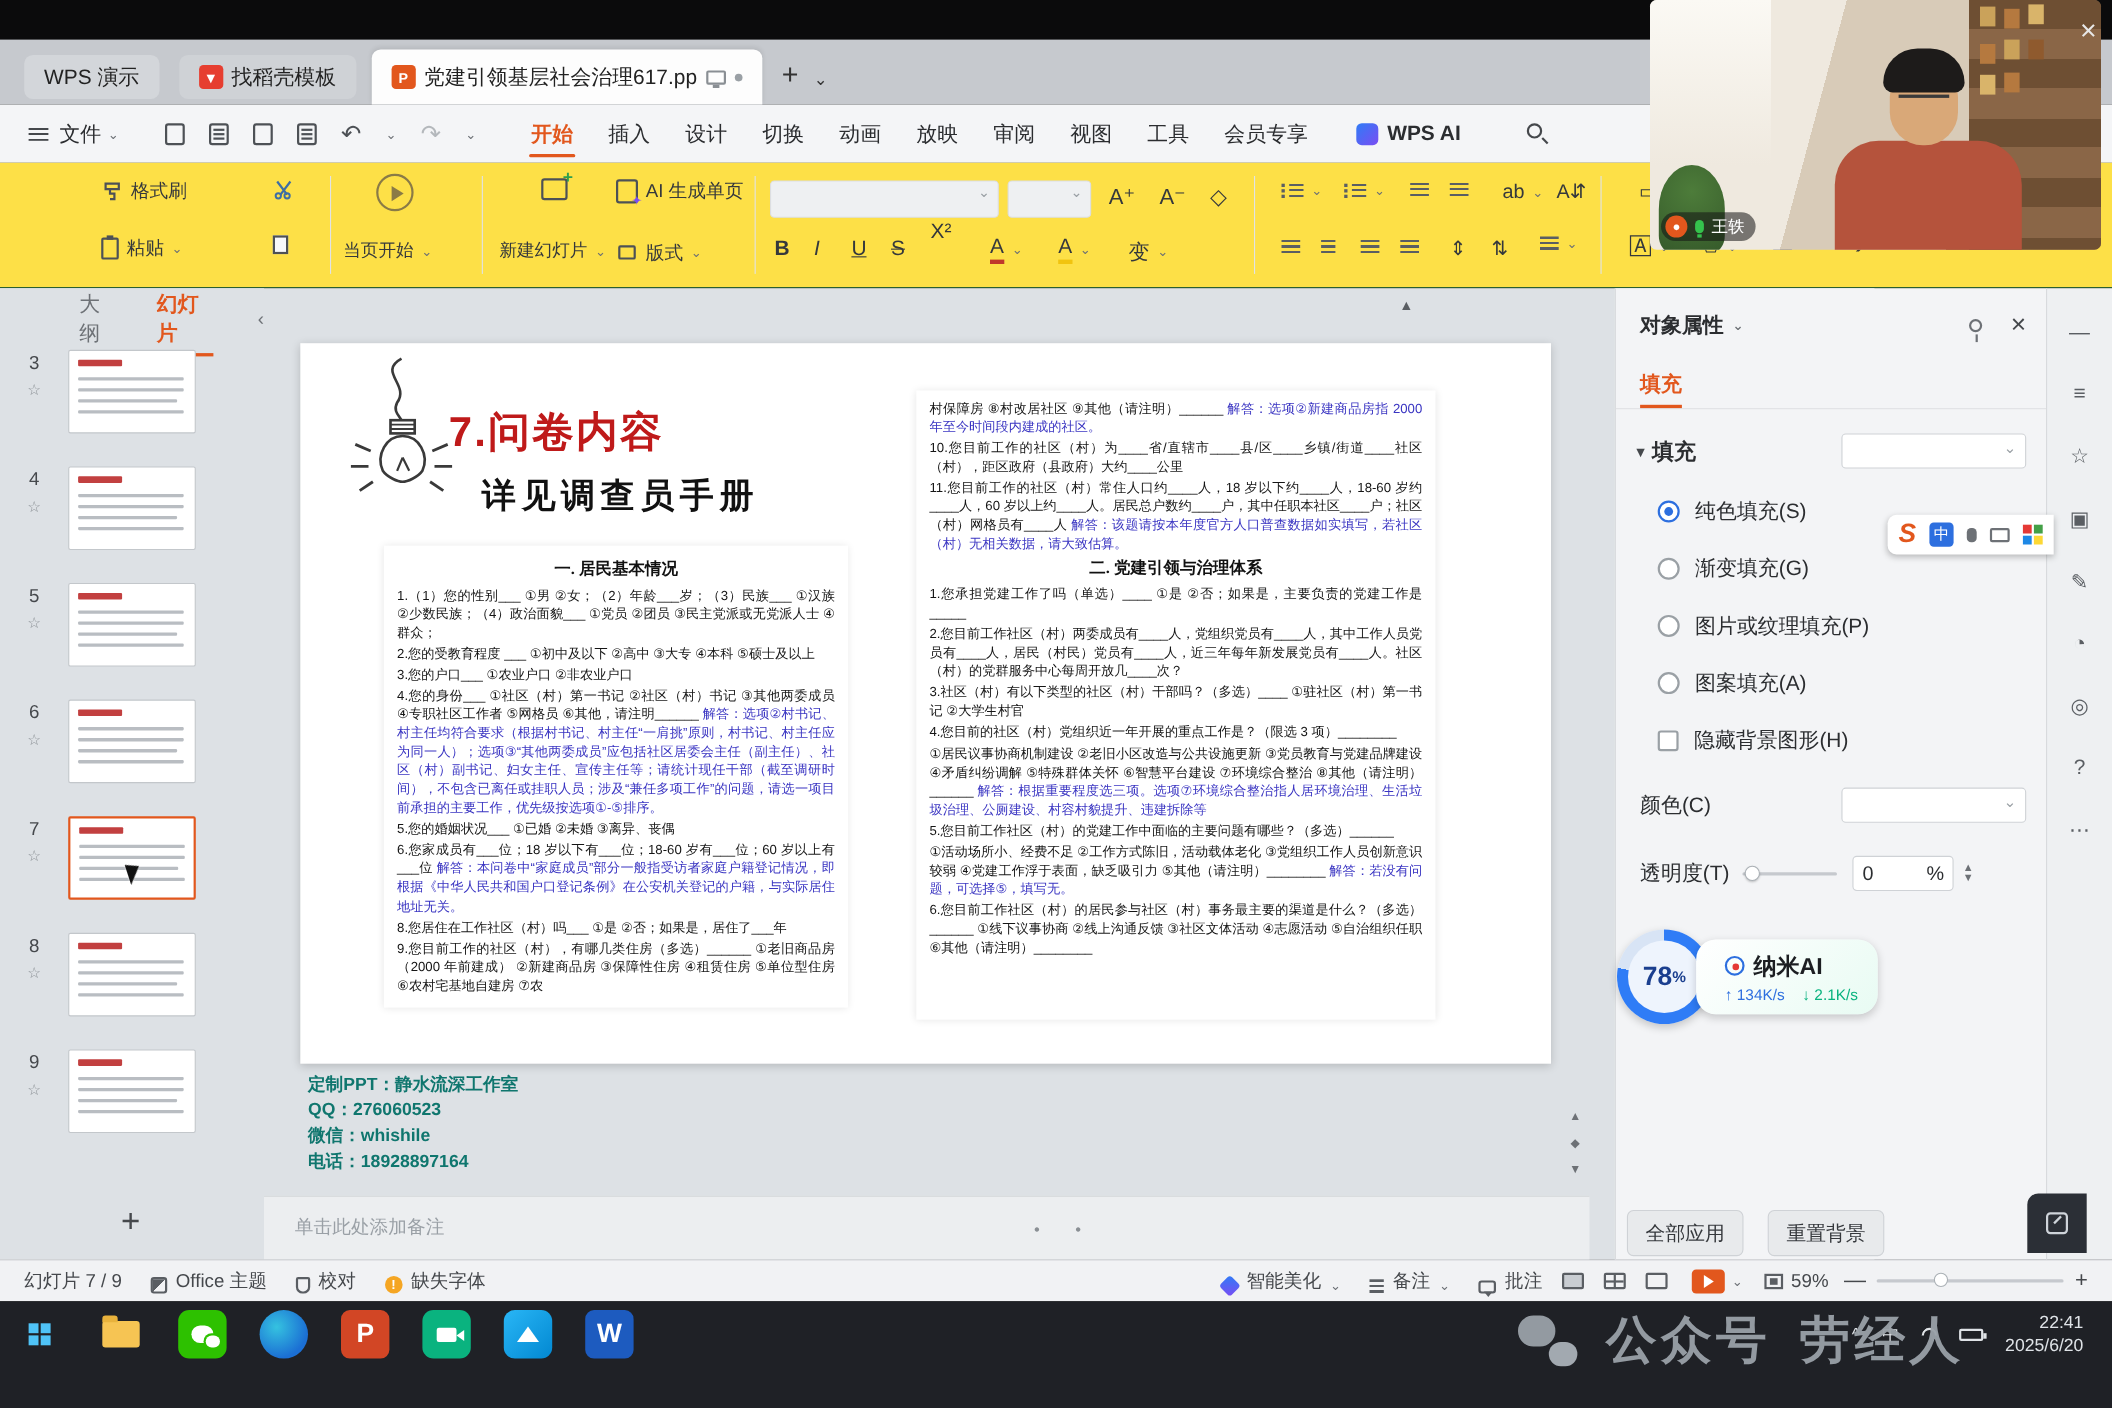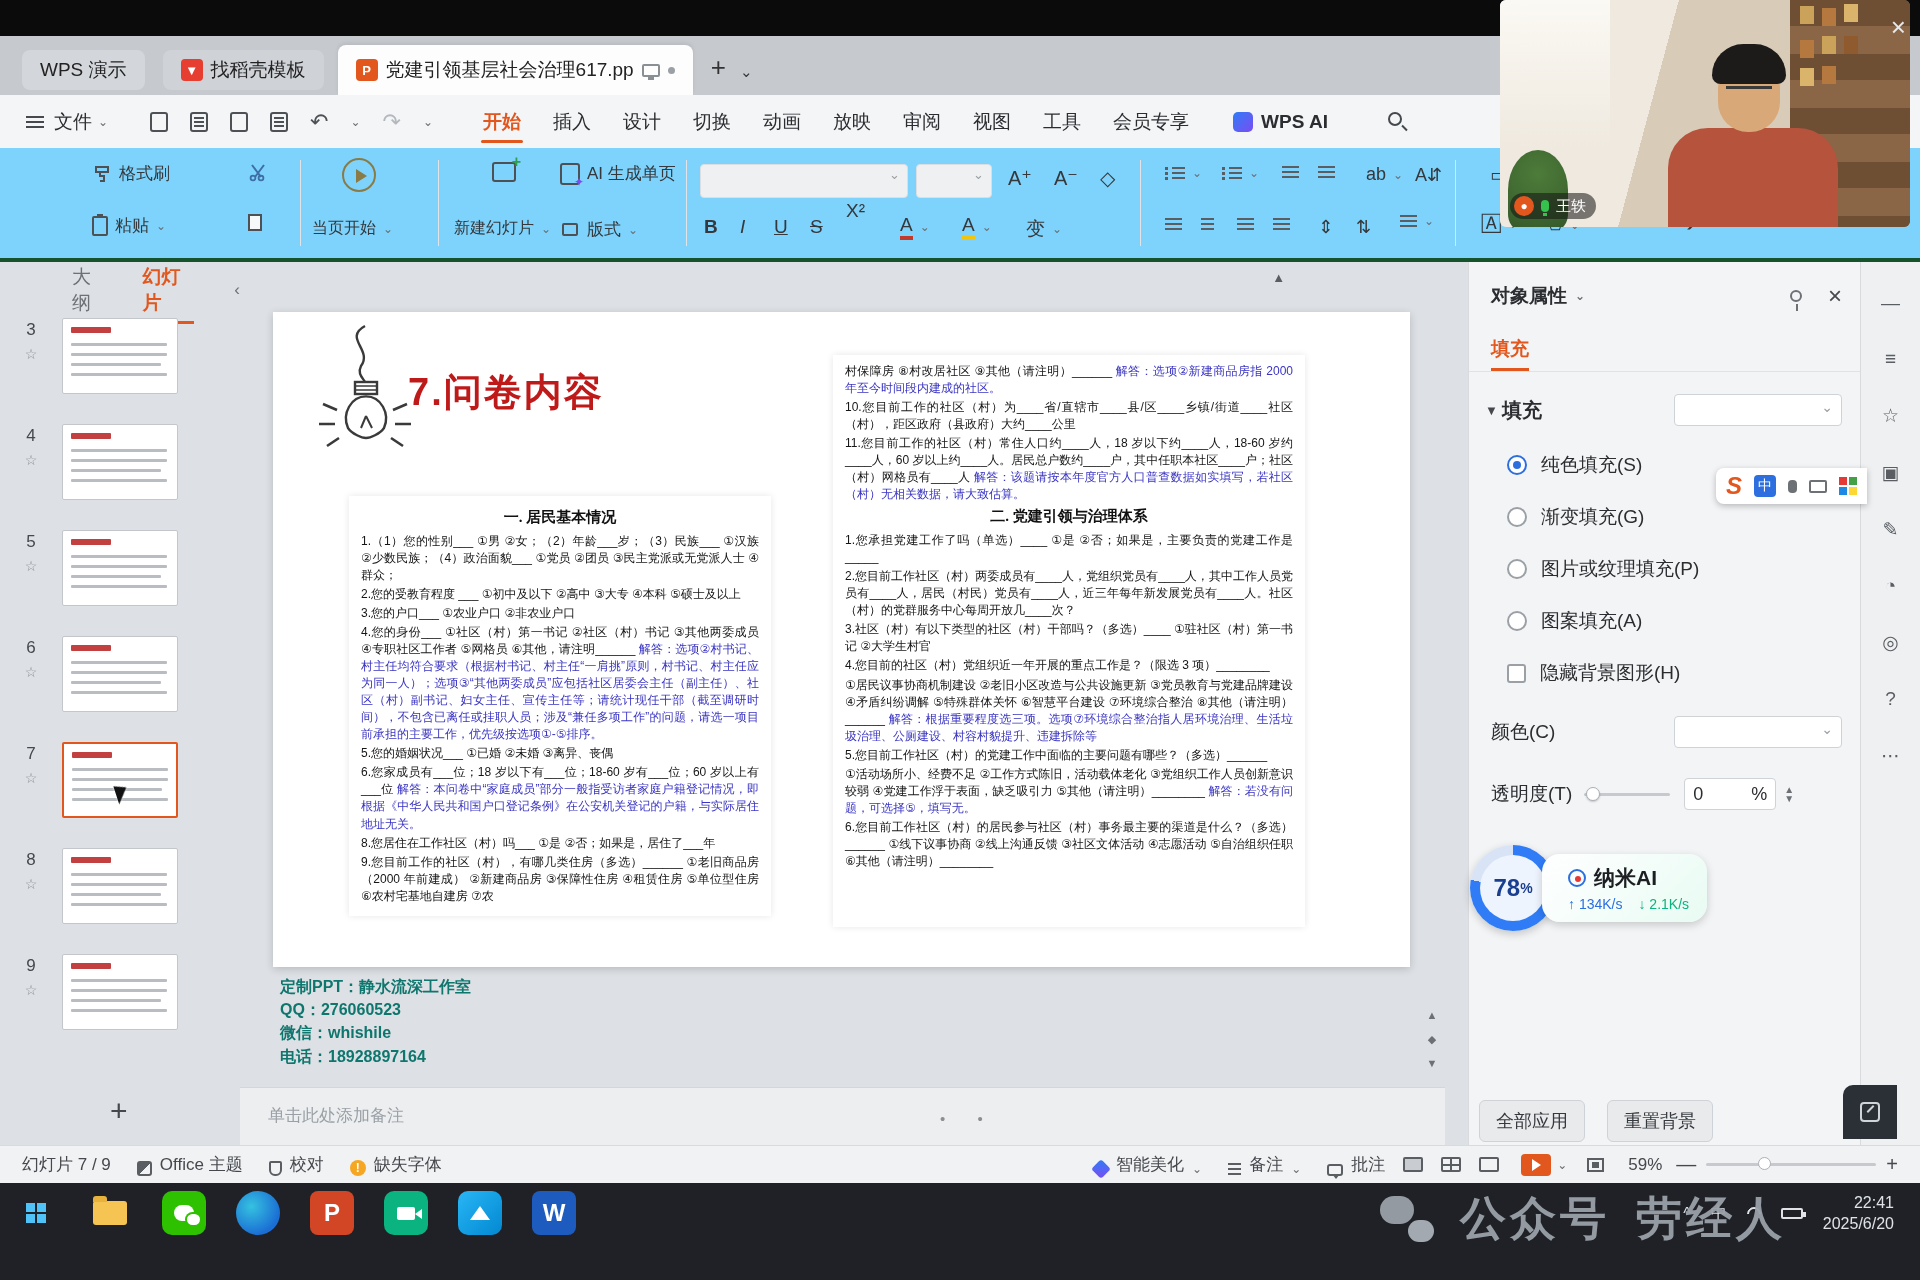--- a/index.html
+++ b/index.html
@@ -34,21 +34,21 @@
   .m-tabs{display:flex;gap:0;margin-left:34px;}
   .m-tab{padding:10px 16px;position:relative;cursor:pointer;}
   .m-tab.active{color:#e2571d;font-weight:bold;}
   .m-tab.active:after{content:"";position:absolute;left:14px;right:14px;bottom:2px;height:3px;background:#e2571d;border-radius:2px;}
   .wps-ai{display:flex;align-items:center;gap:8px;margin-left:28px;font-weight:bold;}
   .ai-logo{width:20px;height:20px;border-radius:5px;background:linear-gradient(135deg,#2f7cf6,#7a4df3);}
   .m-search{margin-left:60px;position:relative;width:20px;height:20px;}
   .lens{width:14px;height:14px;border:2px solid #45484c;border-radius:50%;position:absolute;}
   .lens:after{content:"";position:absolute;width:7px;height:2px;background:#45484c;transform:rotate(45deg);left:11px;top:13px;}
   
-  .ribbon{position:absolute;left:0;top:148px;width:100%;height:114px;background:#7dd3fc;border-bottom:4px solid #14532d;font-size:17px;color:#35383c;}
+  .ribbon{position:absolute;left:0;top:148px;width:100%;height:114px;background:#fde047;border-bottom:1px solid #14532d;font-size:17px;color:#35383c;}
   .rsep{position:absolute;top:12px;bottom:12px;width:1px;background:#e1e3e6;}
   .ritem{position:absolute;display:flex;align-items:center;gap:7px;white-space:nowrap;}
   .ricon{width:20px;height:20px;display:inline-flex;align-items:center;justify-content:center;color:#4d5156;}
   .play-circle{width:34px;height:34px;border:2px solid #8a7b46;border-radius:50%;position:relative;}
   .play-circle:after{content:"";position:absolute;left:12px;top:9px;border-left:11px solid #8a7b46;border-top:7px solid transparent;border-bottom:7px solid transparent;}
   .dd{background:#eef0f2;border:1px solid #dcdee1;border-radius:4px;position:relative;}
   .dd:after{content:"⌄";position:absolute;right:7px;top:2px;color:#9aa0a5;font-size:13px;}
   .fmt-letter{font-size:19px;}
   .clip{width:16px;height:20px;border:2px solid #4d5156;border-radius:2px;position:relative;}
   .clip:before{content:"";position:absolute;top:-4px;left:3px;width:6px;height:4px;background:#4d5156;}
@@ -532,20 +532,21 @@
       <div class="slide">
         <svg class="bulb" width="120" height="140" viewBox="0 0 120 140">
           <path d="M62 6 C 40 18, 70 30, 58 46 C 54 54, 60 58, 62 62" fill="none" stroke="#3a3a3a" stroke-width="2.4"></path>
           <rect x="52" y="62" width="22" height="12" fill="none" stroke="#3a3a3a" stroke-width="2.4"></rect>
           <path d="M52 66 h22 M52 70 h22" stroke="#3a3a3a" stroke-width="1.6"></path>
           <path d="M45 108 a 20 22 0 1 1 36 0 c -4 6 -14 10 -18 10 c -4 0 -14 -4 -18 -10 z" fill="none" stroke="#3a3a3a" stroke-width="2.4"></path>
           <path d="M63 96 l-5 12 M63 96 l6 12" stroke="#3a3a3a" stroke-width="2"></path>
           <path d="M20 84 l14 6 M16 104 h16 M24 126 l12 -8 M104 84 l-14 6 M108 104 h-16 M100 126 l-12 -8" stroke="#3a3a3a" stroke-width="2.6"></path>
         </svg>
         <div class="slide-title">7.问卷内容</div>
+        <div class="slide-sub">详见调查员手册</div>
         <div class="qbox left">
             <div class="qhead">一. 居民基本情况</div>
             <div class="qline"><span class="seg-n">1.（1）您的性别___ ①男 ②女；（2）年龄___岁；（3）民族___ ①汉族 ②少数民族；（4）政治面貌___ ①党员 ②团员 ③民主党派或无党派人士 ④群众；</span></div>
             <div class="qline"><span class="seg-n">2.您的受教育程度 ___ ①初中及以下 ②高中 ③大专 ④本科 ⑤硕士及以上</span></div>
             <div class="qline"><span class="seg-n">3.您的户口___ ①农业户口 ②非农业户口</span></div>
             <div class="qline"><span class="seg-n">4.您的身份___ ①社区（村）第一书记 ②社区（村）书记 ③其他两委成员 ④专职社区工作者 ⑤网格员 ⑥其他，请注明______ </span><span class="seg-a">解答：选项②村书记、村主任均符合要求（根据村书记、村主任“一肩挑”原则，村书记、村主任应为同一人）；选项③“其他两委成员”应包括社区居委会主任（副主任）、社区（村）副书记、妇女主任、宣传主任等；请统计现任干部（截至调研时间），不包含已离任或挂职人员；涉及“兼任多项工作”的问题，请选一项目前承担的主要工作，优先级按选项①-⑤排序。</span></div>
             <div class="qline"><span class="seg-n">5.您的婚姻状况___ ①已婚 ②未婚 ③离异、丧偶</span></div>
             <div class="qline"><span class="seg-n">6.您家成员有___位；18 岁以下有___位；18-60 岁有___位；60 岁以上有___位 </span><span class="seg-a">解答：本问卷中“家庭成员”部分一般指受访者家庭户籍登记情况，即根据《中华人民共和国户口登记条例》在公安机关登记的户籍，与实际居住地址无关。</span></div>
             <div class="qline"><span class="seg-n">8.您居住在工作社区（村）吗___ ①是 ②否；如果是，居住了___年</span></div>
             <div class="qline"><span class="seg-n">9.您目前工作的社区（村），有哪几类住房（多选）______ ①老旧商品房（2000 年前建成） ②新建商品房 ③保障性住房 ④租赁住房 ⑤单位型住房 ⑥农村宅基地自建房 ⑦农</span></div>
@@ -692,21 +693,21 @@
       <span class="st">
           <span class="bub"></span>
           <span>批注</span>
         </span>
       <span class="view-ico active"></span>
       <span class="view-ico grid"></span>
       <span class="view-ico"></span>
       <span class="play-btn"></span>
       <span class="caret" style="margin-left:6px">⌄</span>
       <span class="fit-ico"></span>
-      <span style="margin-left:24px">59%</span>
+      <span style="margin-left:7px">59%</span>
       <span class="zsign">—</span>
       <span class="zoom-track">
           <span class="knob"></span>
         </span>
       <span class="zsign" style="margin-left:0;margin-right:22px">+</span>
     </span>
   </div>
 
   <div class="taskbar">
     <div class="task-icons" id="task-icons">

